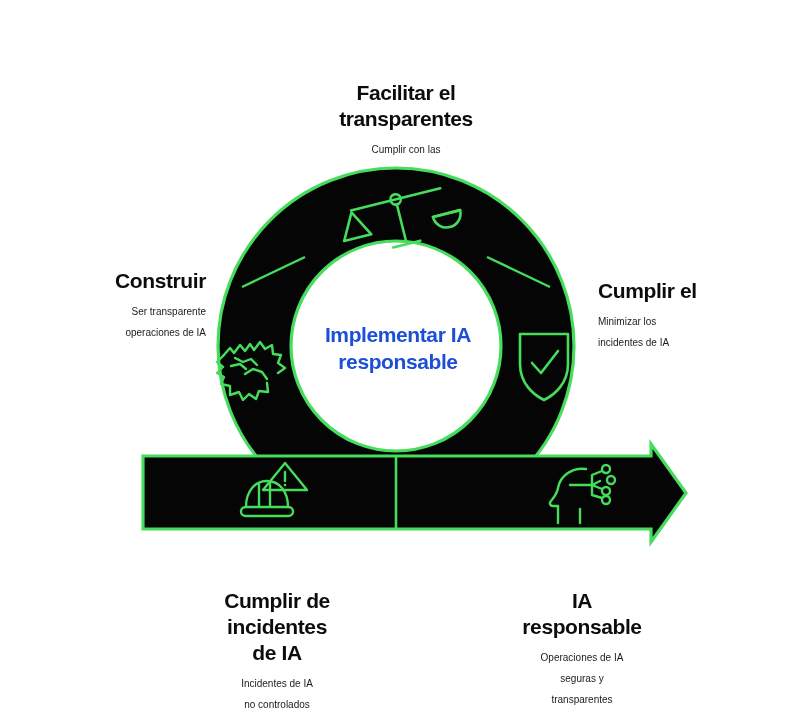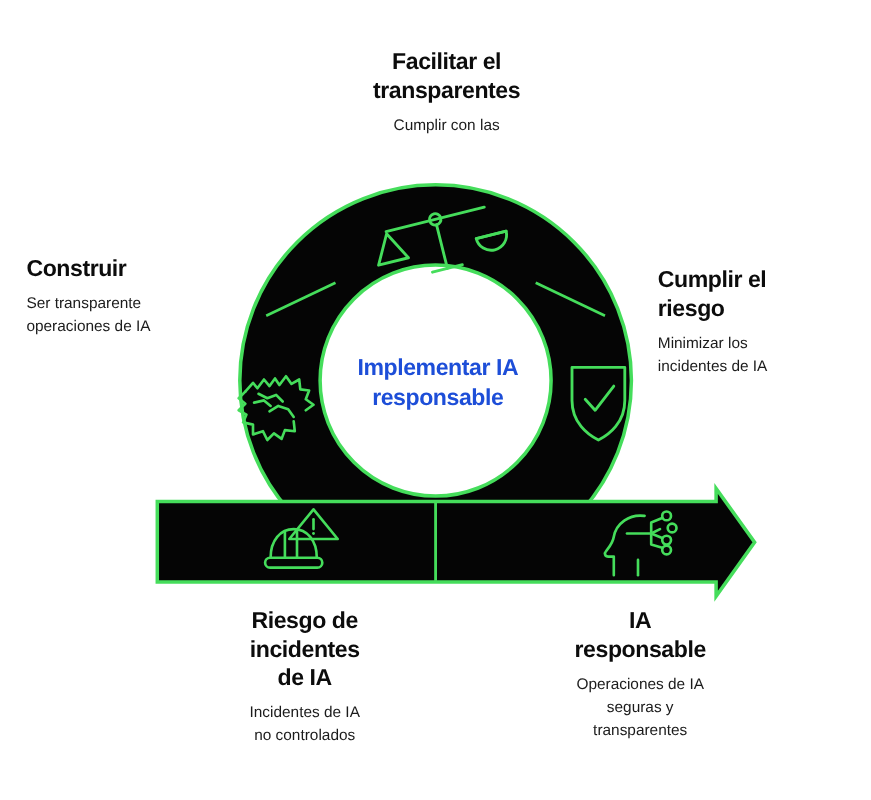--- a/index.html
+++ b/index.html
@@ -21,38 +21,39 @@
   }
   svg.graphic {
     position: absolute;
     left: 0;
     top: 0;
     width: 792px;
     height: 727px;
   }
   .label-block {
     position: absolute;
+    margin-top: 36px;
   }
   .label-title {
     font-weight: 700;
     font-size: 21px;
     line-height: 26px;
     letter-spacing: -0.4px;
     color: #0c0c0c;
     margin: 0 0 7px 0;
   }
   .label-desc {
     font-weight: 400;
-    font-size: 14px;
+    font-size: 10px;
     line-height: 21px;
     color: #1b1b1b;
     margin: 0;
   }
   .ta-center { text-align: center; }
-  .ta-right  { }
+  .ta-right  { text-align: right; }
   .ta-left   { text-align: left; }
 
   
   #label-compliance { left: 286px; top: 44px;  width: 240px; }
   #label-trust      { left: 24px;  top: 232px; width: 182px; }
   #label-risk       { left: 598px; top: 242px; width: 176px; }
   #label-incidents  { left: 163px; top: 552px; width: 228px; }
   #label-responsible{ left: 466px; top: 552px; width: 232px; }
 
   .center-label {
@@ -175,31 +176,30 @@
     </div>
     <div class="label-desc">
       <div>Ser transparente</div>
       <div>operaciones de IA</div>
     </div>
   </div>
 
   <div class="label-block ta-left" id="label-risk">
     <div class="label-title">
       <div>Cumplir el</div>
-      <div>riesgo</div>
     </div>
     <div class="label-desc">
       <div>Minimizar los</div>
       <div>incidentes de IA</div>
     </div>
   </div>
 
   <div class="label-block ta-center" id="label-incidents">
     <div class="label-title">
-      <div>Riesgo de</div>
+      <div>Cumplir de</div>
       <div>incidentes</div>
       <div>de IA</div>
     </div>
     <div class="label-desc">
       <div>Incidentes de IA</div>
       <div>no controlados</div>
     </div>
   </div>
 
   <div class="label-block ta-center" id="label-responsible">

